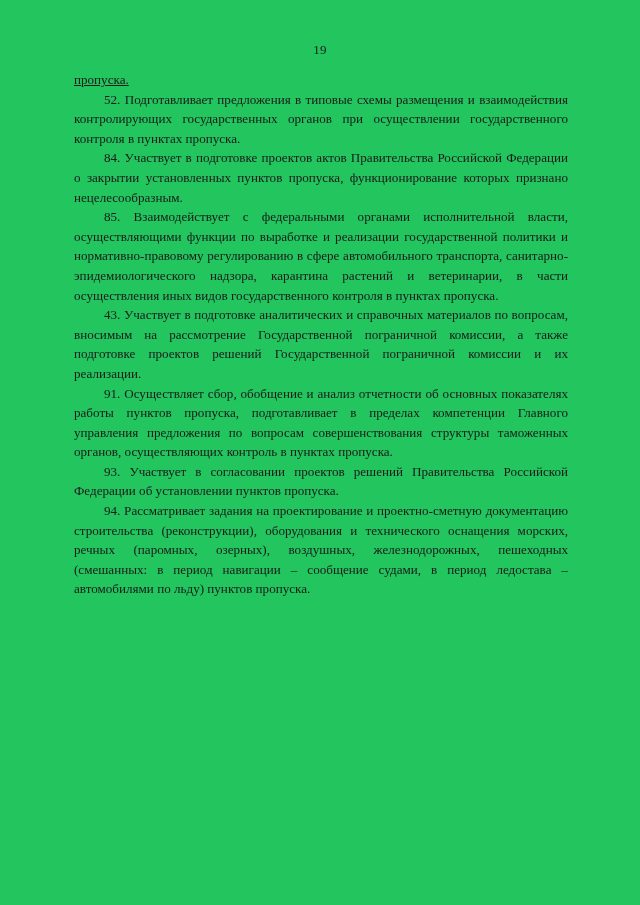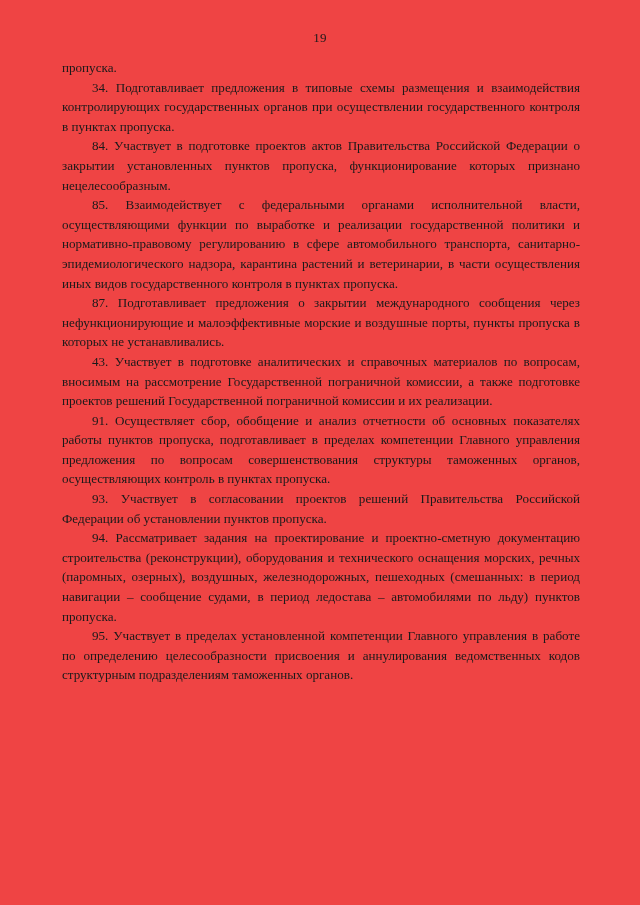--- a/index.html
+++ b/index.html
@@ -11,22 +11,22 @@
     width: 640px;
     height: 905px;
     font-family: "Liberation Serif", serif;
     color: #1a1a1a;
   }
   .page {
     position: relative;
     width: 640px;
     height: 905px;
     box-sizing: border-box;
-    padding: 0;
-    background: #ef4444;
+    padding: 12px;
+    background: #22c55e;
   }
   .page-number {
     text-align: center;
     font-size: 13px;
     margin: 0;
     padding-top: 30px;
     padding-bottom: 12px;
     letter-spacing: 0.2px;
   }
   .body-text {
@@ -36,32 +36,31 @@
     margin: 0;
     font-size: 13.1px;
     line-height: 19.6px;
     text-align: justify;
     text-justify: inter-word;
     text-indent: 30px;
     hyphens: none;
   }
   p.para.noindent {
     text-indent: 0;
+    text-decoration: underline;
   }
 </style>
 </head>
 <body>
 
 <div class="page">
   <div class="page-number">19</div>
   <div class="body-text">
     <p class="para noindent">пропуска.</p>
-    <p class="para">34. Подготавливает предложения в типовые схемы размещения и взаимодействия контролирующих государственных органов при осуществлении государственного контроля в пунктах пропуска.</p>
+    <p class="para">52. Подготавливает предложения в типовые схемы размещения и взаимодействия контролирующих государственных органов при осуществлении государственного контроля в пунктах пропуска.</p>
     <p class="para">84. Участвует в подготовке проектов актов Правительства Российской Федерации о закрытии установленных пунктов пропуска, функционирование которых признано нецелесообразным.</p>
     <p class="para">85. Взаимодействует с федеральными органами исполнительной власти, осуществляющими функции по выработке и реализации государственной политики и нормативно-правовому регулированию в сфере автомобильного транспорта, санитарно-эпидемиологического надзора, карантина растений и ветеринарии, в части осуществления иных видов государственного контроля в пунктах пропуска.</p>
-    <p class="para">87. Подготавливает предложения о закрытии международного сообщения через нефункционирующие и малоэффективные морские и воздушные порты, пункты пропуска в которых не устанавливались.</p>
     <p class="para">43. Участвует в подготовке аналитических и справочных материалов по вопросам, вносимым на рассмотрение Государственной пограничной комиссии, а также подготовке проектов решений Государственной пограничной комиссии и их реализации.</p>
     <p class="para">91. Осуществляет сбор, обобщение и анализ отчетности об основных показателях работы пунктов пропуска, подготавливает в пределах компетенции Главного управления предложения по вопросам совершенствования структуры таможенных органов, осуществляющих контроль в пунктах пропуска.</p>
     <p class="para">93. Участвует в согласовании проектов решений Правительства Российской Федерации об установлении пунктов пропуска.</p>
     <p class="para">94. Рассматривает задания на проектирование и проектно-сметную документацию строительства (реконструкции), оборудования и технического оснащения морских, речных (паромных, озерных), воздушных, железнодорожных, пешеходных (смешанных: в период навигации – сообщение судами, в период ледостава – автомобилями по льду) пунктов пропуска.</p>
-    <p class="para">95. Участвует в пределах установленной компетенции Главного управления в работе по определению целесообразности присвоения и аннулирования ведомственных кодов структурным подразделениям таможенных органов.</p>
   </div>
 </div>
 
 </body></html>

